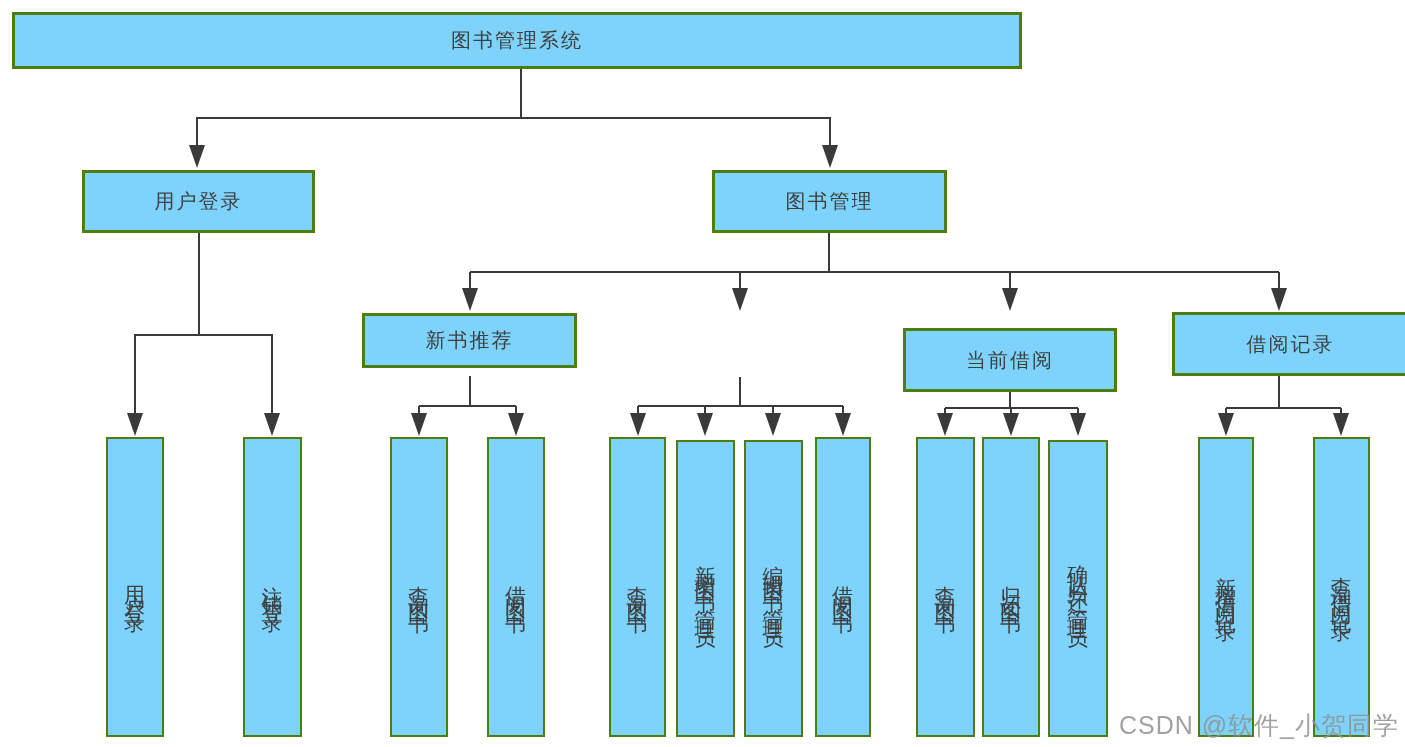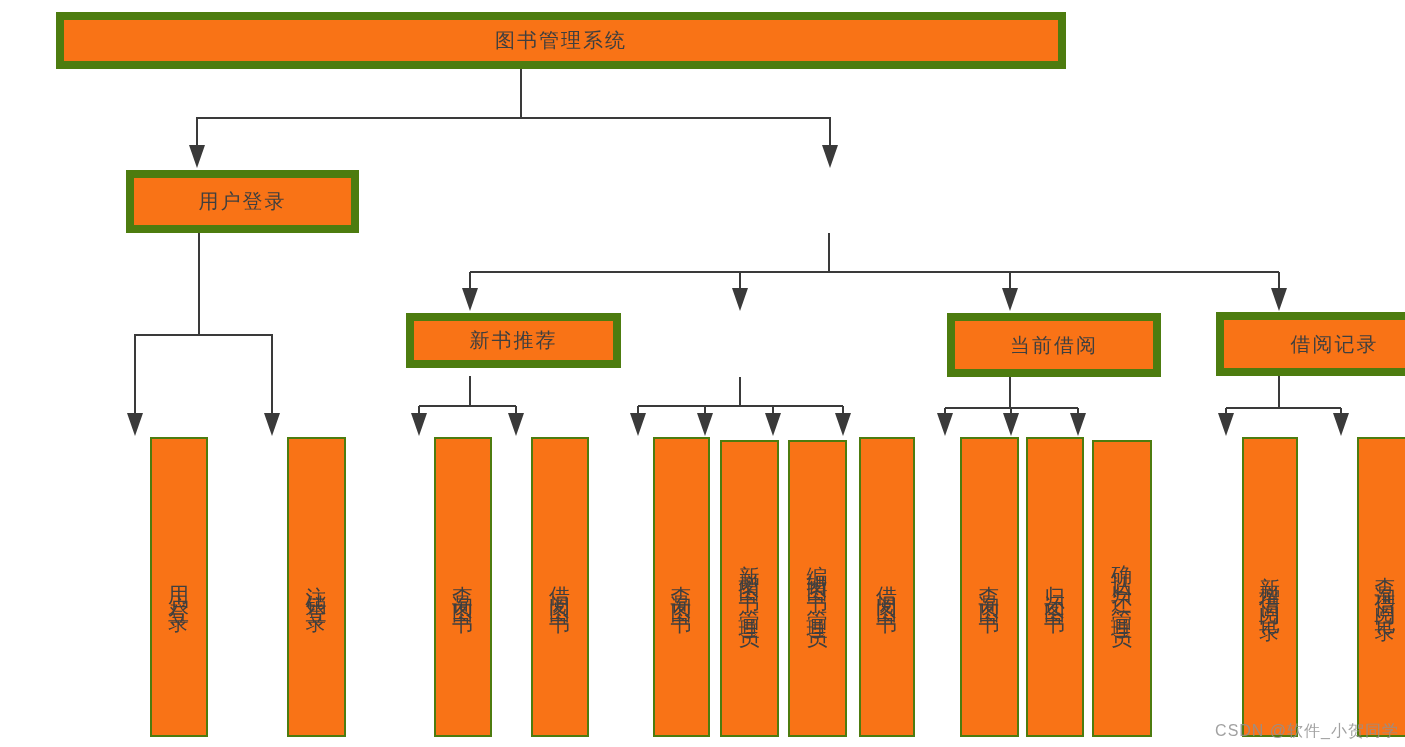--- a/index.html
+++ b/index.html
@@ -2,34 +2,33 @@
 <html><head>
 <meta charset="utf-8">
 <style>
   html,body{margin:0;padding:0;background:#fff;}
   .canvas{
     position:relative;width:1405px;height:747px;background:#ffffff;
     font-family:"Liberation Sans",sans-serif;overflow:hidden;
   }
   .connectors{position:absolute;left:0;top:0;}
   .node{
-    position:absolute;box-sizing:border-box;background:#f97316;
-    border:8px solid #4d7c0f;display:flex;align-items:center;justify-content:center;
+    position:absolute;box-sizing:border-box;background:#7dd3fc;
+    border:3px solid #4d7c0f;display:flex;align-items:center;justify-content:center;
     color:#3f3f3f;
-    margin-left:44px;
   }
   .hnode{font-size:20px;letter-spacing:2px;font-weight:500;}
   .vnode{border-width:2px;}
   .vnode .vtext{
     writing-mode:vertical-rl;text-orientation:mixed;
     font-size:21px;letter-spacing:9px;line-height:1;white-space:nowrap;
     font-weight:500;
   }
   .watermark{
-    position:absolute;right:6px;bottom:5px;font-size:16px;
+    position:absolute;right:6px;bottom:5px;font-size:25px;
     color:rgba(145,145,145,0.85);letter-spacing:1px;z-index:9;text-align:center;
   }
   line{stroke:#3a3a3a;stroke-width:2;}
   polygon{fill:#3a3a3a;}
 </style>
 </head>
 <body>
 
 <div class="canvas">
 
@@ -109,25 +108,28 @@
     </g>
   </svg>
 
   <div class="node hnode" style="left:12px;top:12px;width:1010px;height:57px;">
     <span>图书管理系统</span>
   </div>
 
   <div class="node hnode" style="left:82px;top:170px;width:233px;height:63px;">
     <span>用户登录</span>
   </div>
+  <div class="node hnode" style="left:712px;top:170px;width:235px;height:63px;">
+    <span>图书管理</span>
+  </div>
 
   <div class="node hnode" style="left:362px;top:313px;width:215px;height:55px;">
     <span>新书推荐</span>
   </div>
-  <div class="node hnode" style="left:903px;top:313px;width:214px;height:64px;">
+  <div class="node hnode" style="left:903px;top:328px;width:214px;height:64px;">
     <span>当前借阅</span>
   </div>
   <div class="node hnode" style="left:1172px;top:312px;width:237px;height:64px;">
     <span>借阅记录</span>
   </div>
 
   <div class="node vnode" style="left:106px;top:437px;width:58px;height:300px;">
     <span class="vtext">用户登录</span>
   </div>
   <div class="node vnode" style="left:243px;top:437px;width:59px;height:300px;">

